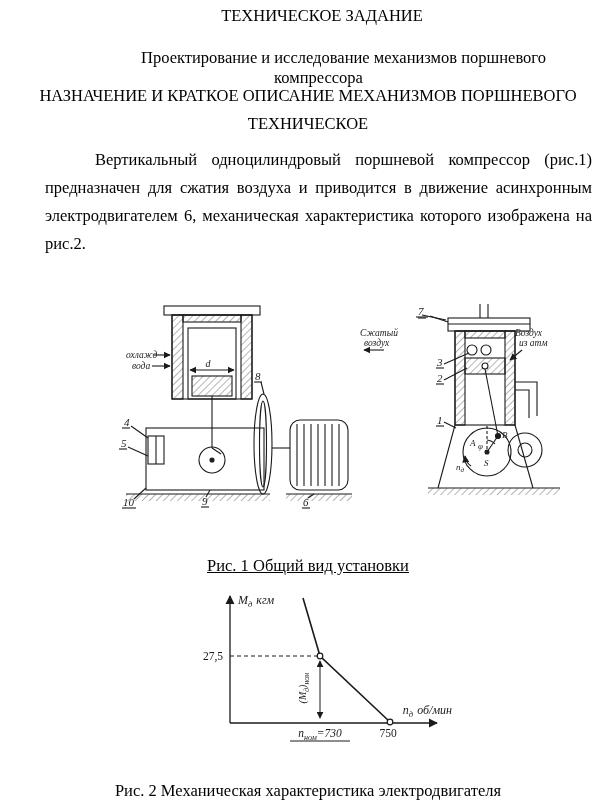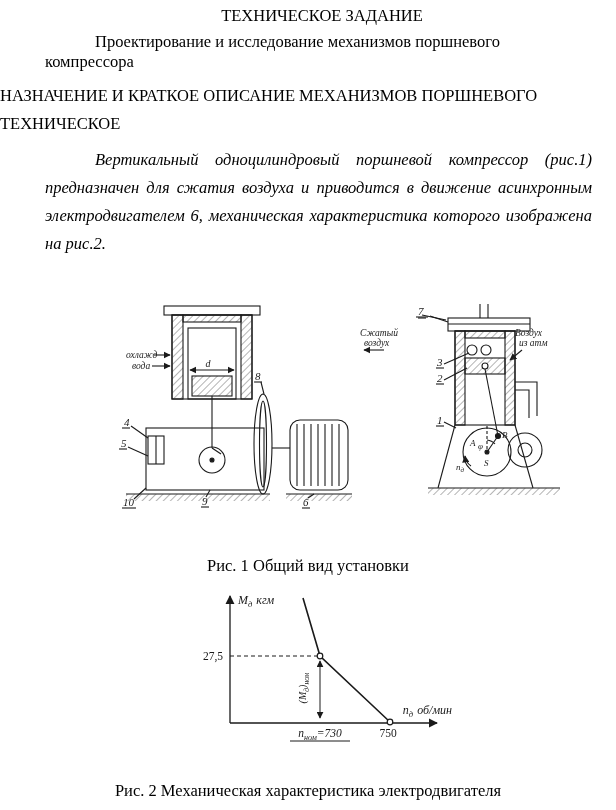--- a/index.html
+++ b/index.html
@@ -1,24 +1,24 @@
 <!DOCTYPE html>
 <html><head>
 <meta charset="utf-8">
 <style>
   html,body{margin:0;padding:0;background:#ffffff;}
   .page{position:relative;width:616px;height:810px;background:#fff;color:#000;
         font-family:"Liberation Serif",serif;font-size:16.5px;overflow:hidden;}
   .doc-title{position:absolute;top:6px;left:16px;width:612px;text-align:center;}
-  .doc-subtitle{position:absolute;top:32px;left:45px;width:547px;text-indent:50px;}
-  .sec-heading{position:absolute;top:82px;left:0;width:616px;line-height:28px;}
+  .doc-subtitle{position:absolute;top:48px;left:45px;width:547px;text-indent:50px;text-align:center;}
+  .sec-heading{position:absolute;top:82px;left:0;width:616px;text-align:center;line-height:28px;}
   .body-par{position:absolute;top:146px;left:45px;width:547px;line-height:28px;
-            text-align:justify;text-indent:50px;font-style:italic;}
+            text-align:justify;text-indent:50px;}
   .fig1-wrap{position:absolute;top:298px;left:118px;}
-  .fig1-caption{position:absolute;top:556px;left:0;width:616px;text-align:center;}
+  .fig1-caption{position:absolute;top:556px;left:0;width:616px;text-align:center;text-decoration:underline;}
   .fig2-wrap{position:absolute;top:584px;left:175px;}
   .fig2-caption{position:absolute;top:781px;left:0;width:616px;text-align:center;}
   svg{display:block;}
   svg text{font-family:"Liberation Serif",serif;}
   .hand{font-style:italic;}
 </style>
 </head>
 <body>
 
 <div class="page">

